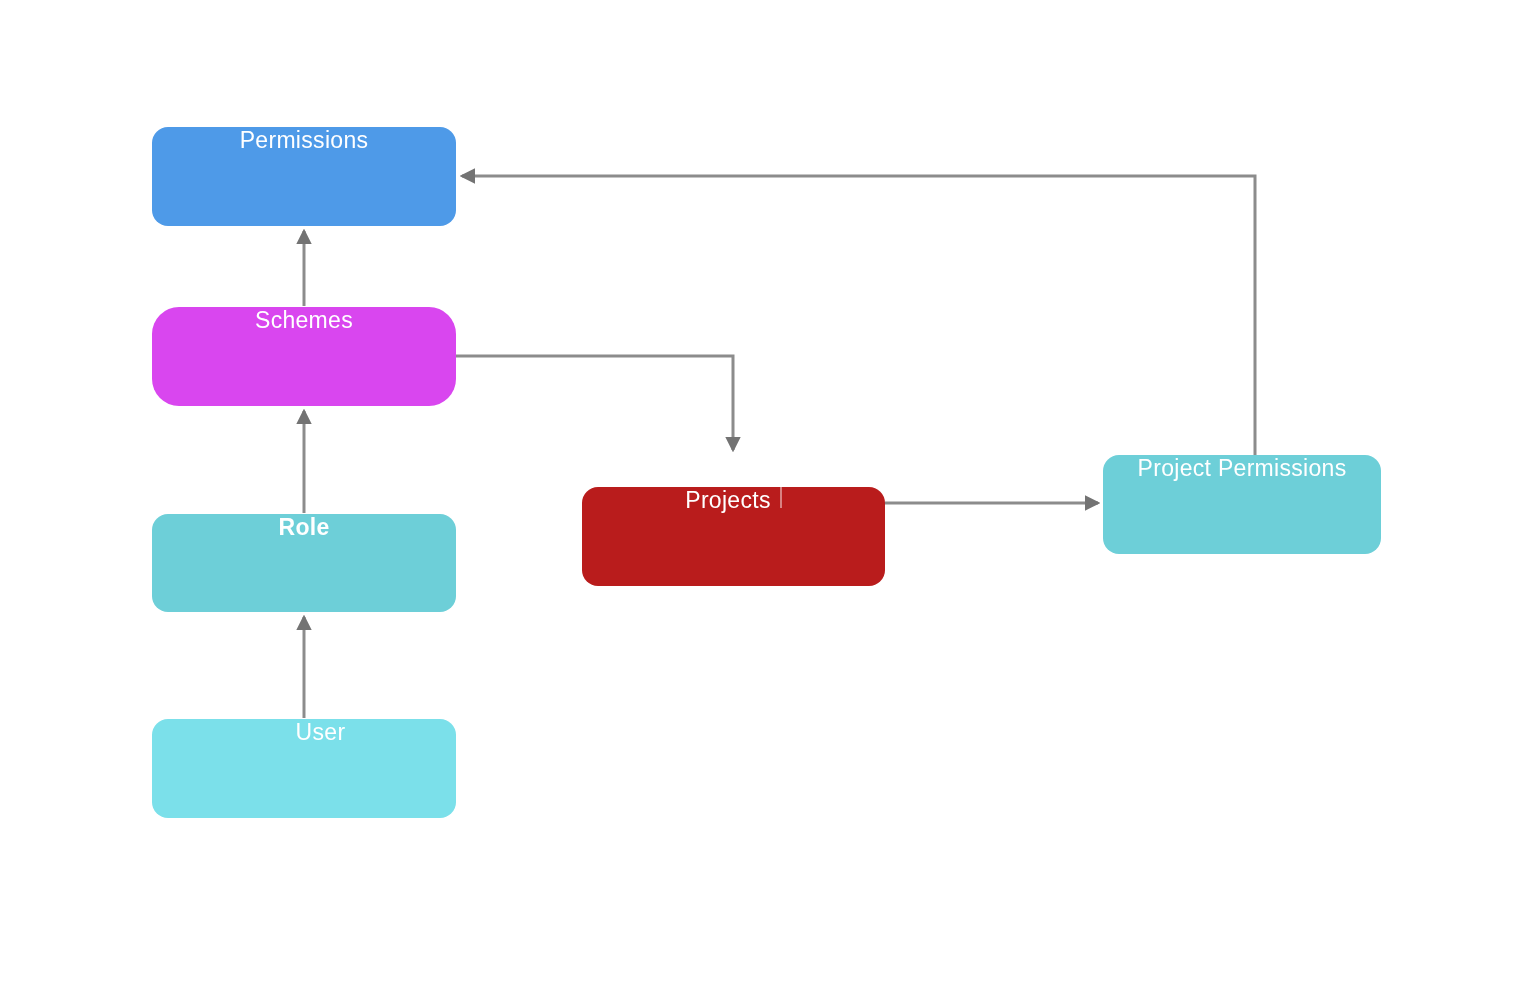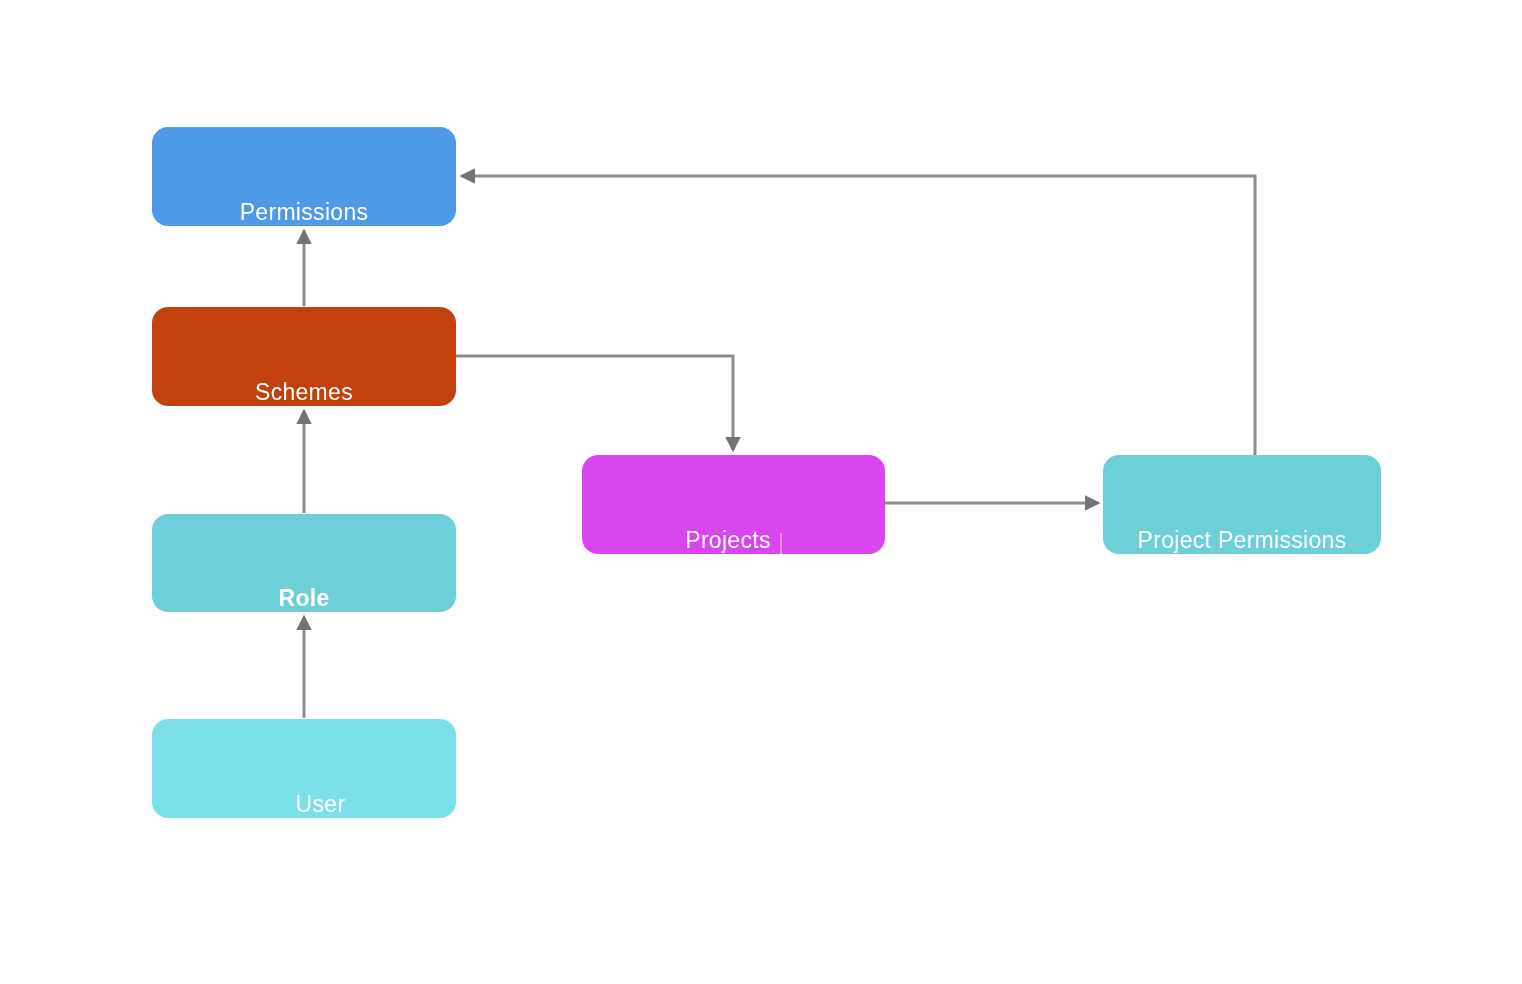--- a/index.html
+++ b/index.html
@@ -31,21 +31,21 @@
     stroke-width: 3;
     fill: none;
   }
   .arrowhead-shape {
     fill: var(--arrowhead, #737373);
   }
   .node {
     position: absolute;
     border-radius: 16px;
     display: flex;
-    align-items: flex-end;
+    align-items: flex-start;
     justify-content: center;
     color: var(--label-text, #ffffff);
     font-size: 23px;
     font-weight: 400;
     letter-spacing: 0.3px;
     box-sizing: border-box;
   }
   .node-permissions          { left: 152px;  top: 127px; width: 304px; height: 99px; }
   .node-schemes              { left: 152px;  top: 307px; width: 304px; height: 99px; }
   .node-role                 { left: 152px;  top: 514px; width: 304px; height: 98px; }
@@ -77,33 +77,33 @@
     <path class="edge" d="M 304 306 L 304 231" marker-end="url(#arrowhead)"></path>
     <path class="edge" d="M 456 356 L 733 356 L 733 450" marker-end="url(#arrowhead)"></path>
     <path class="edge" d="M 885 503 L 1098 503" marker-end="url(#arrowhead)"></path>
     <path class="edge" d="M 1255 455 L 1255 176 L 462 176" marker-end="url(#arrowhead)"></path>
   </svg>
 
   <div class="node node-permissions" style="background: rgb(78, 154, 232);">
     <span>Permissions</span>
   </div>
 
-  <div class="node node-schemes" style="background: #c2410c;">
+  <div class="node node-schemes" style="background: #d946ef; border-radius: 27px;">
     <span>Schemes</span>
   </div>
 
   <div class="node node-role" style="background: rgb(109, 207, 216); font-weight: bold;">
     <span>Role</span>
   </div>
 
   <div class="node node-user" style="background: rgb(123, 224, 234);">
     <span>User</span>
   </div>
 
-  <div class="node node-projects" style="background: #d946ef;">
+  <div class="node node-projects" style="background: #b91c1c; margin-top: 32px;">
     <span>Projects</span>
     <span class="text-cursor"></span>
   </div>
 
   <div class="node node-project-permissions" style="background: rgb(109, 207, 216);">
     <span>Project Permissions</span>
   </div>
 
 </div>
 

